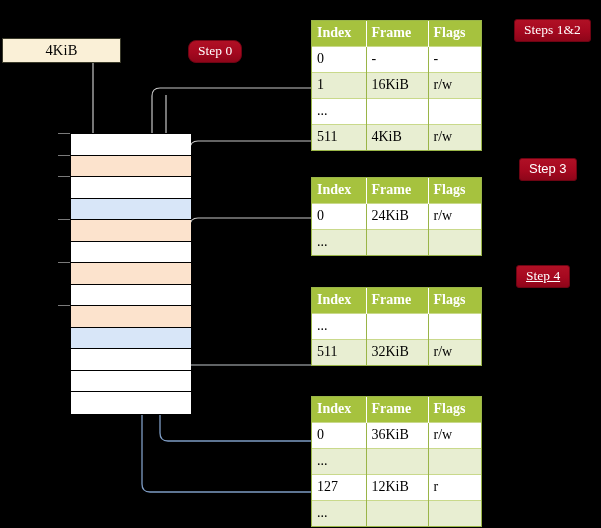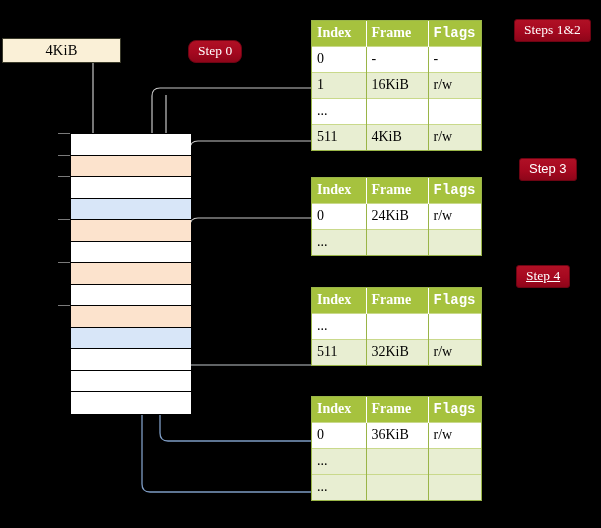--- a/index.html
+++ b/index.html
@@ -59,21 +59,21 @@
     position:absolute;width:169px;
     border:1px solid #9ab548;border-collapse:collapse;
     background:#fff;
   }
   .ptable table{border-collapse:collapse;width:169px;table-layout:fixed;}
   .ptable th{
     background:#a6c23e;color:#fff;font-weight:bold;
     font-size:14px;text-align:left;padding:3px 5px 4px 5px;
     border-right:1px solid #fff;height:18px;
   }
-  .ptable th:last-child{border-right:none;font-family:Liberation Mono, monospace;}
+  .ptable th:last-child{border-right:none;}
   .ptable td{
     font-size:14px;text-align:left;padding:3px 5px 4px 5px;
     border-right:1px solid #9ab548;border-top:1px solid #c9d98b;
     height:18px;overflow:hidden;white-space:nowrap;
   }
   .ptable td:last-child{border-right:none;}
   .ptable tr.alt td{background:#e8eed2;}
   .ptable td.hl{background:#fbf8b0;}
   .ptable col.c1{width:54px;}
   .ptable col.c2{width:62px;}
@@ -264,20 +264,25 @@
           <tr>
             <td>0</td>
             <td>36KiB</td>
             <td>r/w</td>
           </tr>
           <tr class="alt">
             <td>...</td>
             <td></td>
             <td></td>
           </tr>
+          <tr>
+            <td>127</td>
+            <td>12KiB</td>
+            <td>r</td>
+          </tr>
           <tr class="alt">
             <td>...</td>
             <td></td>
             <td></td>
           </tr>
         </tbody>
       </table>
     </div>
 
 <div class="tick" style="left: 58px; top: 133px;"></div>

